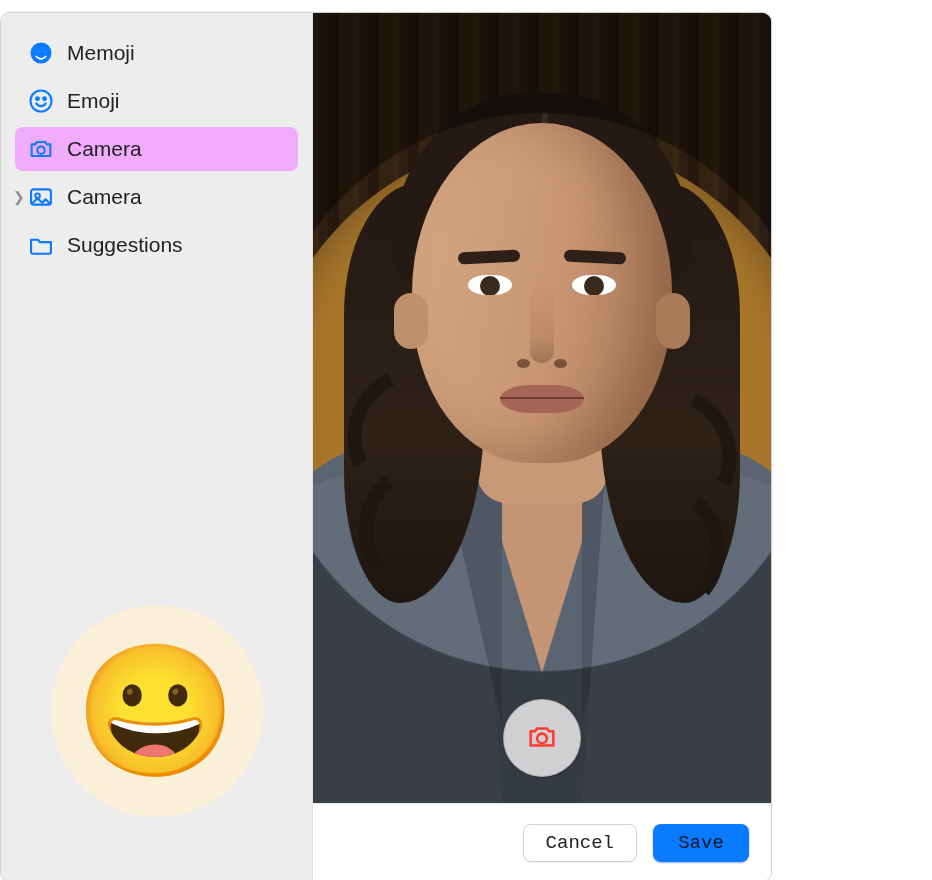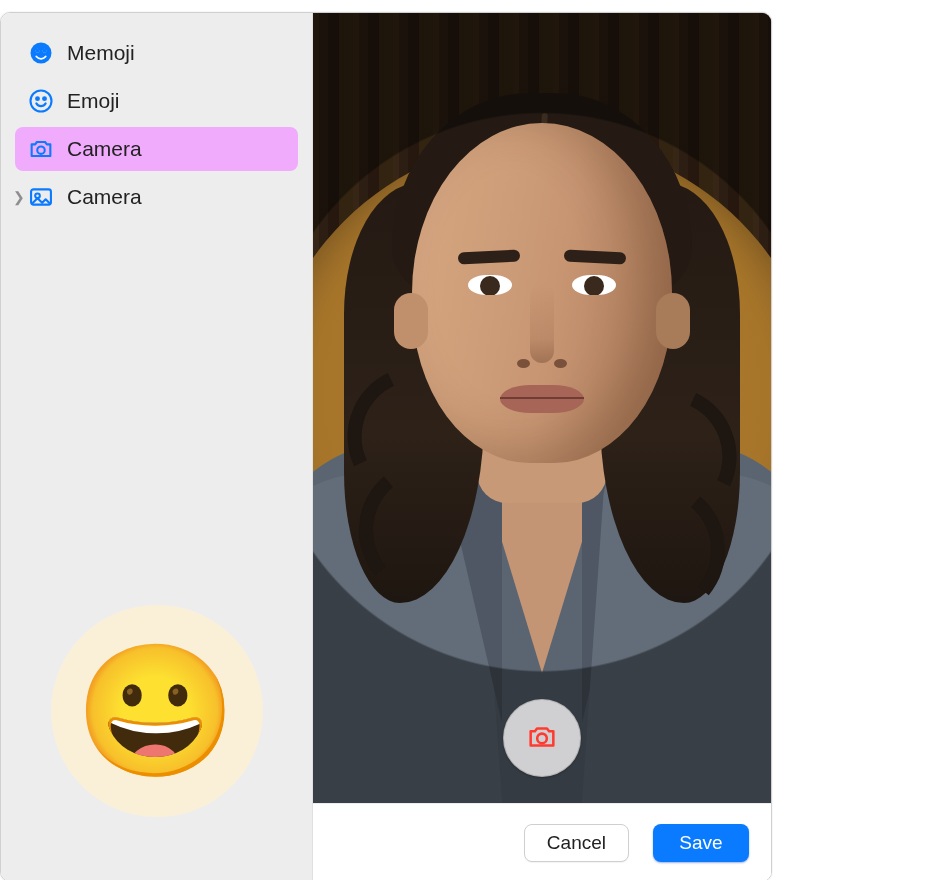--- a/index.html
+++ b/index.html
@@ -175,31 +175,31 @@
       display:flex; align-items:center; justify-content:center;
       box-shadow: 0 1px 2px rgba(0,0,0,0.25);
       cursor: pointer;
     }
     .shutter svg { width:34px; height:34px; }
     .footer {
       height: 78px;
       background: #ffffff;
       border-top: 1px solid #ececec;
       display:flex; align-items:center; justify-content:flex-end;
-      gap: 24px; padding: 0 22px;
+      gap: 16px; padding: 0 22px; font-family: Liberation Mono, monospace;
     }
     .btn {
       height:38px; padding: 0 22px;
       border-radius: 8px; font-size:19px;
       display:flex; align-items:center; justify-content:center;
       cursor:pointer;
       border:1px solid transparent;
     }
     .btn-secondary { background:#fff; border-color:#cfcfcf; color:#222; box-shadow: 0 1px 1px rgba(0,0,0,0.05);}
-    .btn-primary   { background:#0a7aff; color:#ffffff; min-width:96px; box-shadow: 0 1px 2px rgba(10,60,180,0.4);}
+    .btn-primary   { background:#0a7aff; color:#0f172a; min-width:96px; box-shadow: 0 1px 2px rgba(10,60,180,0.4);}
   </style>
 </head>
 <body>
 
 <div class="window">
 
   <aside class="sidebar">
     <nav class="nav-list">
 
       <div class="sidebar-item">
@@ -244,20 +244,28 @@
         <span class="icon">
           <svg viewBox="0 0 24 24" fill="none" stroke="#0a7aff" stroke-width="1.8" stroke-linejoin="round">
             <rect x="3.5" y="5.5" width="17" height="13" rx="2"></rect>
             <circle cx="9" cy="11" r="2"></circle>
             <path d="M4 18l5-5 4 4 3-3 4 4"></path>
           </svg>
         </span>
         <span>Camera</span>
       </div>
 
+      <div class="sidebar-item">
+        <span class="icon">
+          <svg viewBox="0 0 24 24" fill="none" stroke="#0a7aff" stroke-width="1.8" stroke-linejoin="round">
+            <path d="M3.5 7.5h6l1.5 2h9.5v8.5a1.5 1.5 0 0 1-1.5 1.5H5a1.5 1.5 0 0 1-1.5-1.5v-10z"></path>
+          </svg>
+        </span>
+        <span>Suggestions</span>
+      </div>
 
     </nav>
 
     <div class="current-avatar">
       <span>😀</span>
     </div>
   </aside>
 
   <main class="main">
     <div class="preview">

